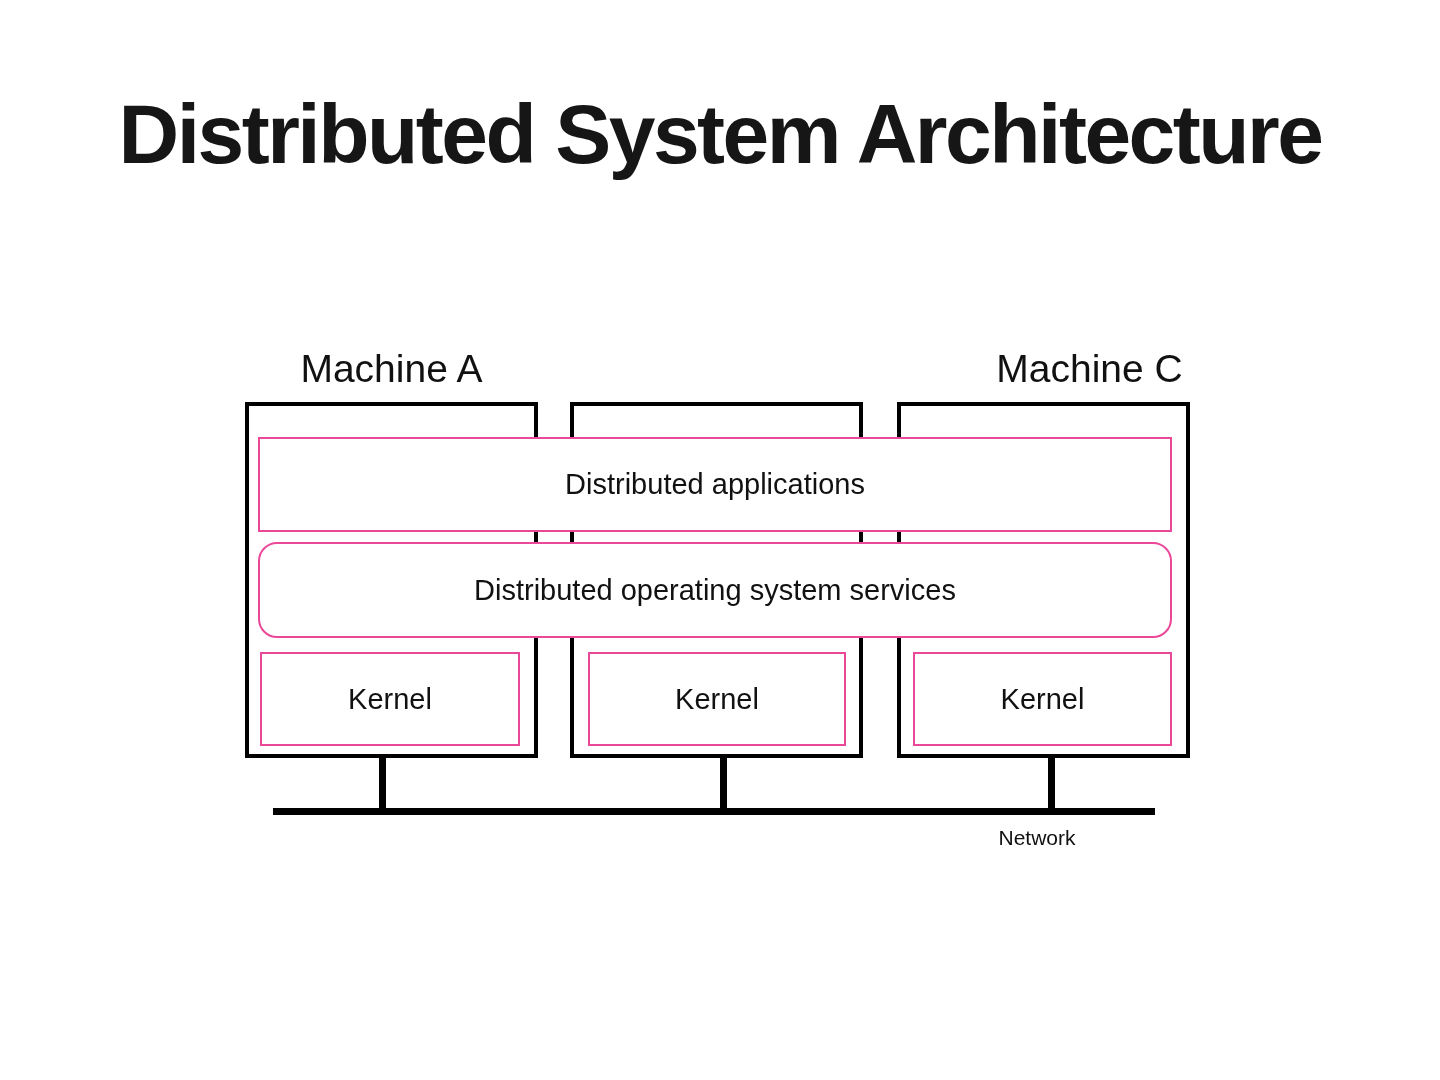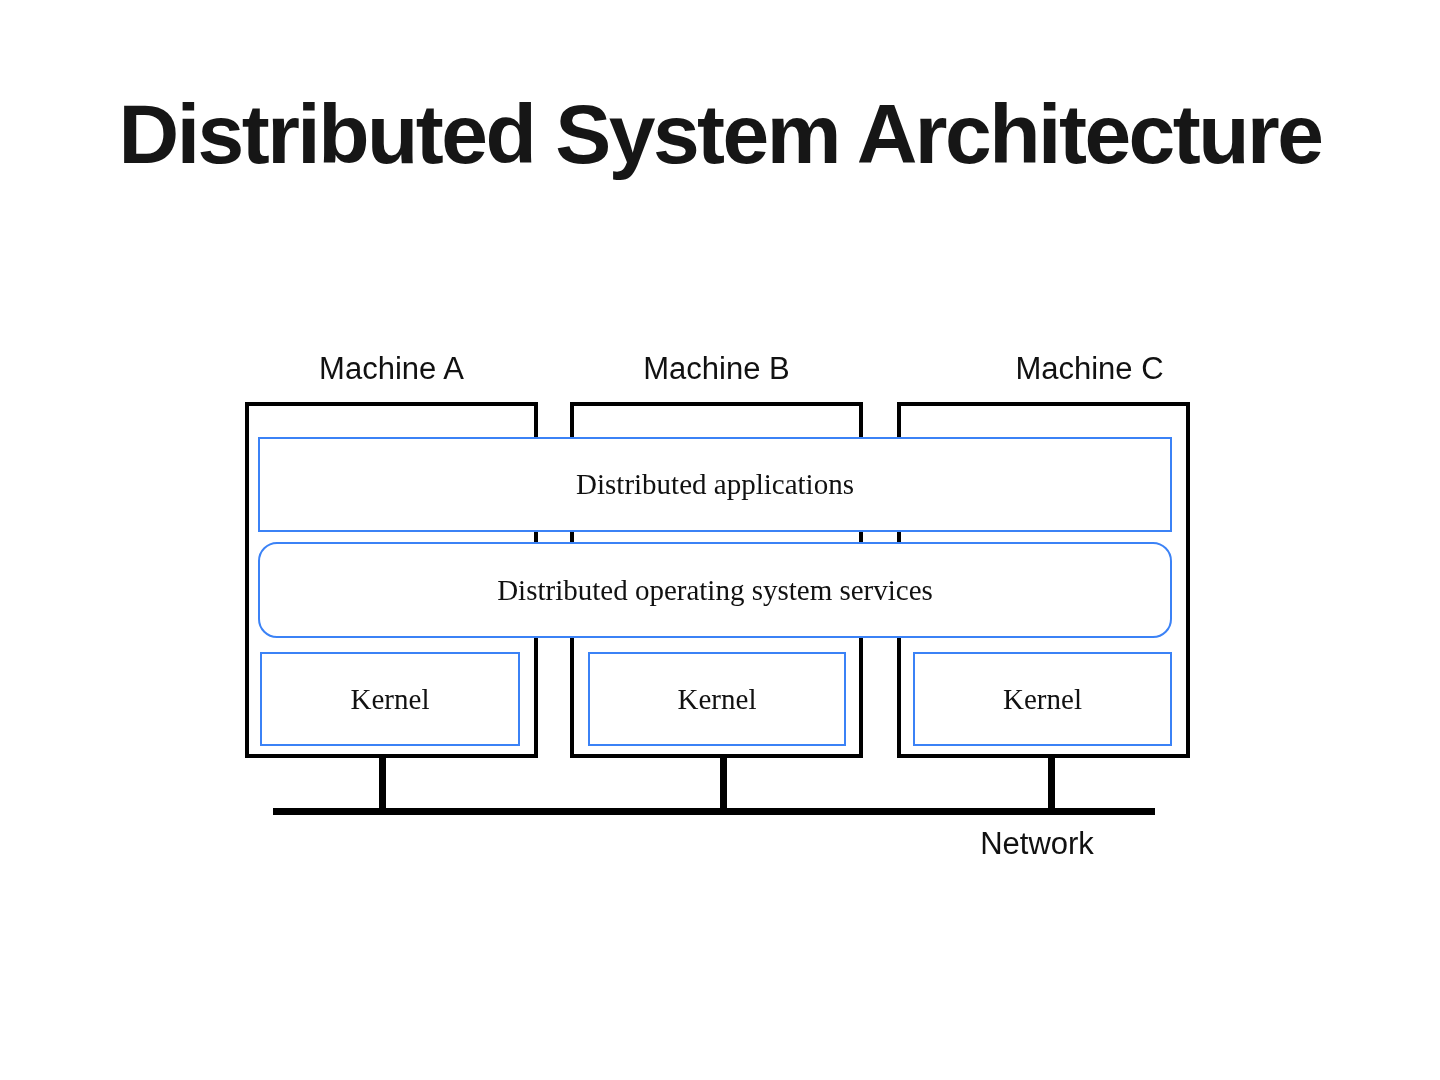--- a/index.html
+++ b/index.html
@@ -27,52 +27,51 @@
   .box-thick {
     position: absolute;
     background: #ffffff;
     border: 4px solid #000000;
     box-sizing: border-box;
     z-index: 1;
   }
   .box-thin {
     position: absolute;
     background: #ffffff;
-    border: 2px solid #3b82f6;
+    border: 2px solid #ec4899;
     box-sizing: border-box;
     z-index: 2;
     display: flex;
     align-items: center;
     justify-content: center;
     font-size: 29px;
     color: #111111;
-    font-family: Liberation Serif, serif;
   }
   .machine-label {
     position: absolute;
     top: 350px;
     height: 38px;
     text-align: center;
-    font-size: 31px;
+    font-size: 39px;
     color: #111111;
     z-index: 3;
     line-height: 38px;
   }
   .bar {
     position: absolute;
     background: #000000;
     z-index: 1;
   }
   .network-label {
     position: absolute;
     top: 826px;
     left: 937px;
     width: 200px;
     text-align: center;
-    font-size: 31px;
+    font-size: 21px;
     color: #111111;
     z-index: 3;
   }
 
   
   .machine-a { left: 245px; top: 402px; width: 293px; height: 356px; }
   .machine-b { left: 570px; top: 402px; width: 293px; height: 356px; }
   .machine-c { left: 897px; top: 402px; width: 293px; height: 356px; }
   .mlabel-a  { left: 245px; width: 293px; }
   .mlabel-b  { left: 570px; width: 293px; }
@@ -94,21 +93,20 @@
   .network-line { left: 273px; top: 808px; width: 882px; height: 7px; }
 </style>
 </head>
 <body>
 
 <div class="canvas">
 
   <div class="title">Distributed System Architecture</div>
 
   <div class="machine-label mlabel-a">Machine A</div>
-  <div class="machine-label mlabel-b">Machine B</div>
   <div class="machine-label mlabel-c">Machine C</div>
 
   <div class="box-thick machine-a"></div>
   <div class="box-thick machine-b"></div>
   <div class="box-thick machine-c"></div>
 
   <div class="box-thin layer-apps">
     <span>Distributed applications</span>
   </div>
   <div class="box-thin layer-services">

